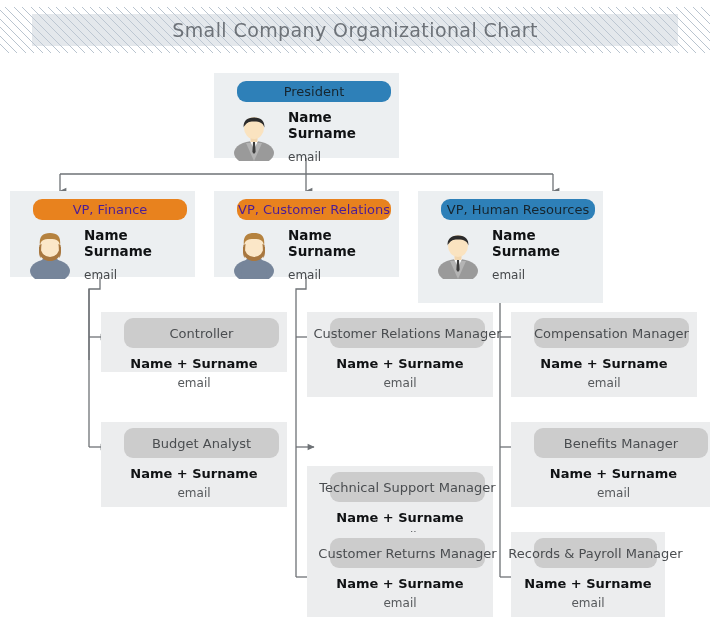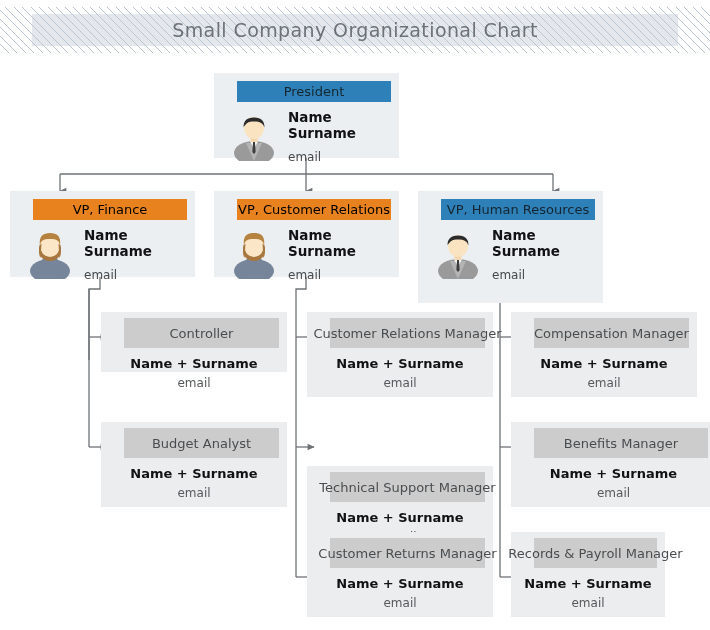--- a/index.html
+++ b/index.html
@@ -70,23 +70,24 @@
     position: absolute;
     left: 23px;
     top: 8px;
     right: 8px;
     height: 21px;
     display: flex;
     align-items: center;
     justify-content: center;
     font-size: 13px;
     white-space: nowrap;
+    border-radius: 9px;
   }
   .bar.blue   { background: #2e80b8; color: #16252f; }
-  .bar.orange { background: #e8821e; color: #000000; }
+  .bar.orange { background: #e8821e; color: #4c1d95; }
   .bar.gray   { background: #cccccc; color: #4a4d50; top: 6px; height: 30px; font-size: 13px; }
 
   .person-row {
     position: absolute;
     left: 0;
     top: 33px;
     right: 0;
     bottom: 0;
   }
   .avatar {

